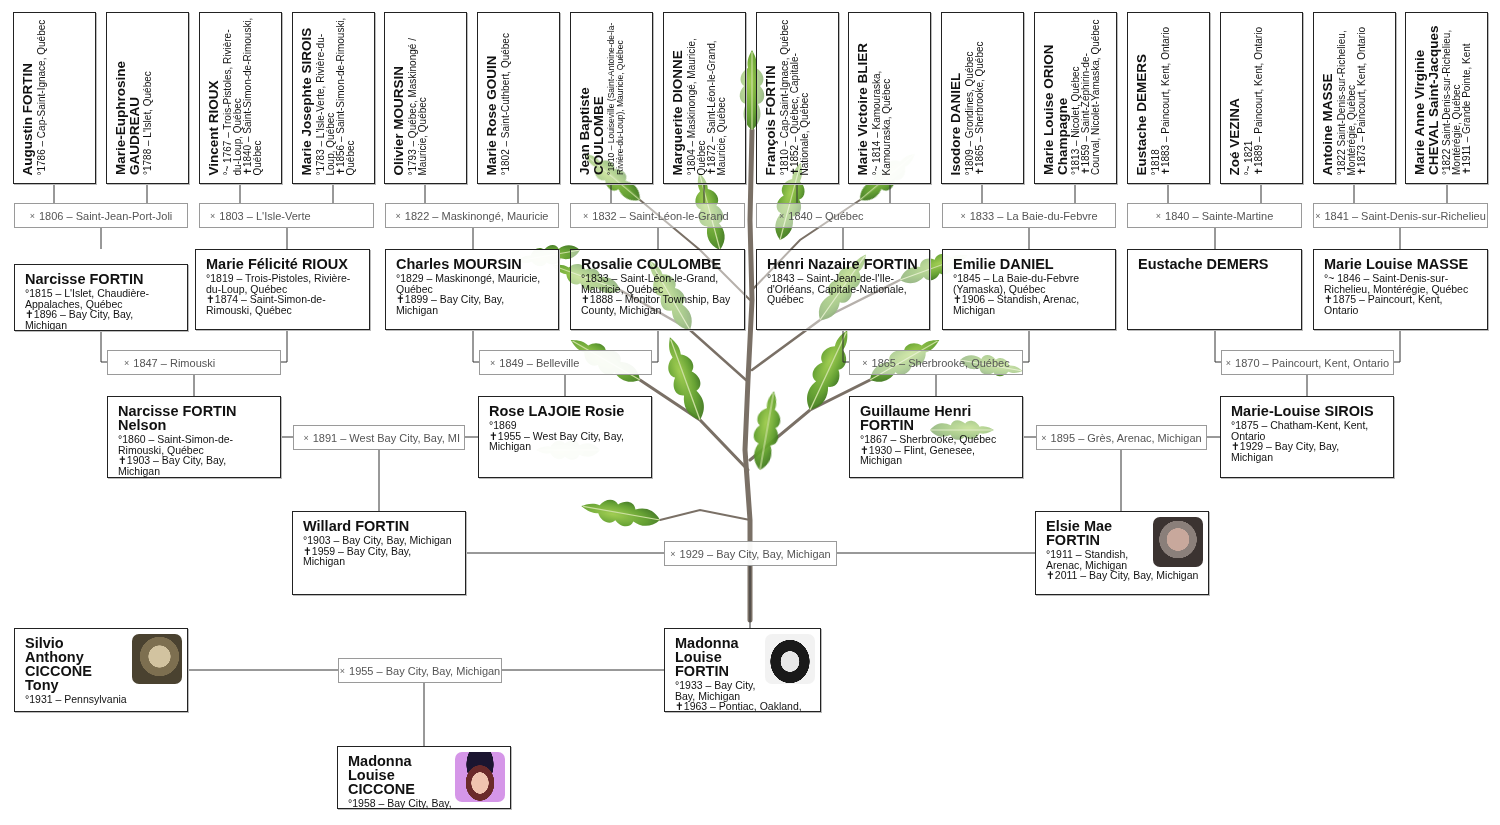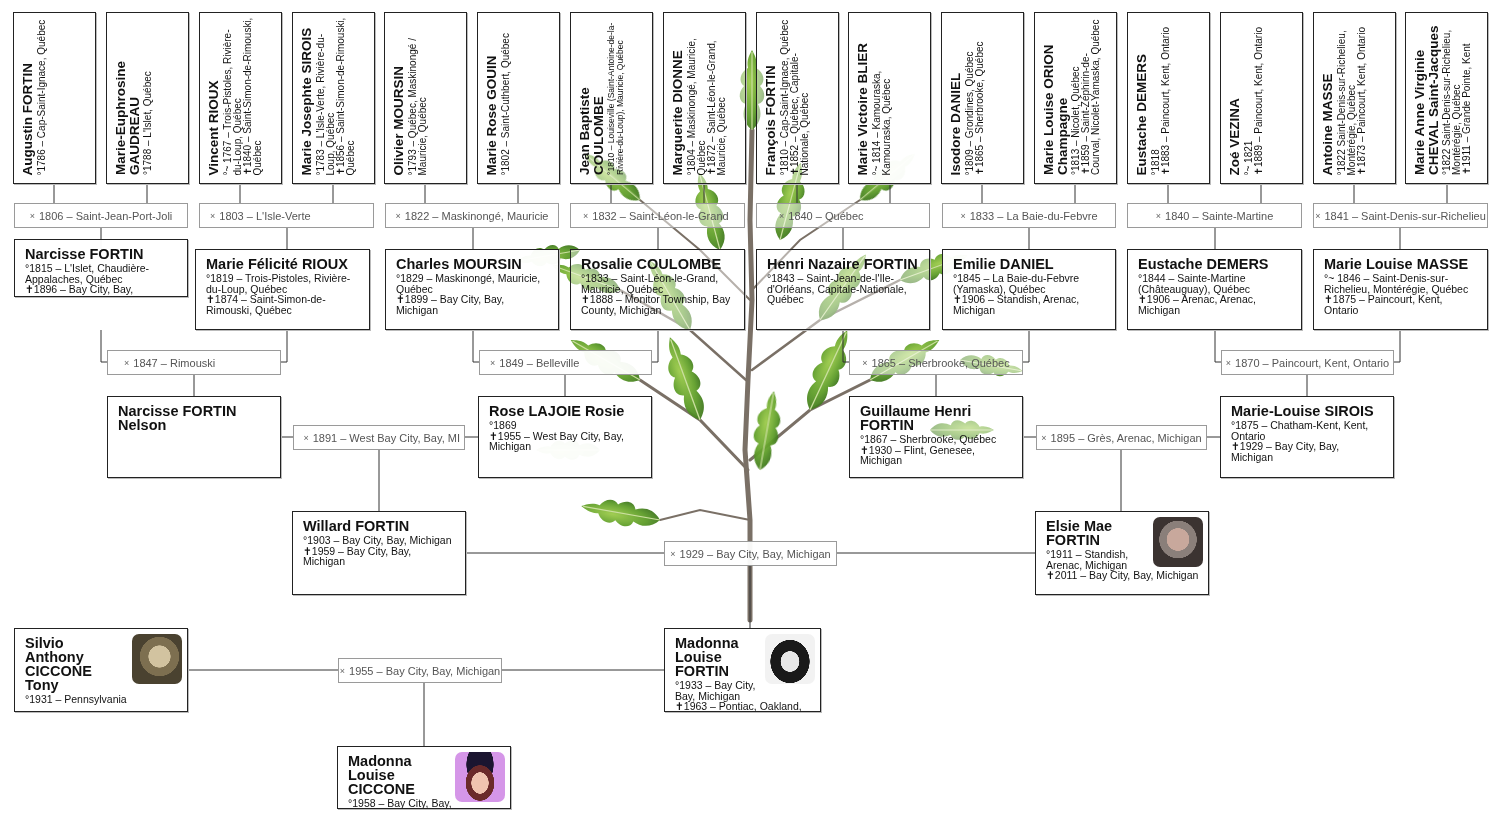--- a/index.html
+++ b/index.html
@@ -299,21 +299,21 @@
   </div>
 <div class="mbox" style="left:1127px;top:203px;width:175px">
     <span class="x">×</span>
     <span>1840 – Sainte-Martine</span>
   </div>
 <div class="mbox" style="left:1313px;top:203px;width:175px">
     <span class="x">×</span>
     <span>1841 – Saint-Denis-sur-Richelieu</span>
   </div>
 
-<div class="box hbox" style="left:14px;top:239px;width:174px;height:58px">
+<div class="box hbox" style="left:14px;top:264px;width:174px;height:67px">
   <div class="inner">
       <div class="name">Narcisse FORTIN</div>
       <div class="facts">
         <div>°1815 – L'Islet, Chaudière-Appalaches, Québec</div>
         <div>✝1896 – Bay City, Bay, Michigan</div>
       </div>
     </div>
 </div>
 <div class="box hbox" style="left:195px;top:249px;width:175px;height:81px">
   <div class="inner">
@@ -355,24 +355,20 @@
       <div class="name">Emilie DANIEL</div>
       <div class="facts">
         <div>°1845 – La Baie-du-Febvre (Yamaska), Québec</div>
         <div>✝1906 – Standish, Arenac, Michigan</div>
       </div>
     </div>
 </div>
 <div class="box hbox" style="left:1127px;top:249px;width:175px;height:81px">
   <div class="inner">
       <div class="name">Eustache DEMERS</div>
-      <div class="facts">
-        <div>°1844 – Sainte-Martine (Châteauguay), Québec</div>
-        <div>✝1906 – Arenac, Arenac, Michigan</div>
-      </div>
     </div>
 </div>
 <div class="box hbox" style="left:1313px;top:249px;width:175px;height:81px">
   <div class="inner">
       <div class="name">Marie Louise MASSE</div>
       <div class="facts">
         <div>°~ 1846 – Saint-Denis-sur-Richelieu, Montérégie, Québec</div>
         <div>✝1875 – Paincourt, Kent, Ontario</div>
       </div>
     </div>
@@ -391,20 +387,24 @@
     <span>1865 – Sherbrooke, Québec</span>
   </div>
 <div class="mbox" style="left:1221px;top:350px;width:173px">
     <span class="x">×</span>
     <span>1870 – Paincourt, Kent, Ontario</span>
   </div>
 
 <div class="box hbox" style="left:107px;top:396px;width:174px;height:82px">
   <div class="inner">
       <div class="name">Narcisse FORTIN Nelson</div>
+      <div class="facts">
+        <div>°1860 – Saint-Simon-de-Rimouski, Québec</div>
+        <div>✝1903 – Bay City, Bay, Michigan</div>
+      </div>
     </div>
 </div>
 <div class="box hbox" style="left:478px;top:396px;width:174px;height:82px">
   <div class="inner">
       <div class="name">Rose LAJOIE Rosie</div>
       <div class="facts">
         <div>°1869</div>
         <div>✝1955 – West Bay City, Bay, Michigan</div>
       </div>
     </div>

